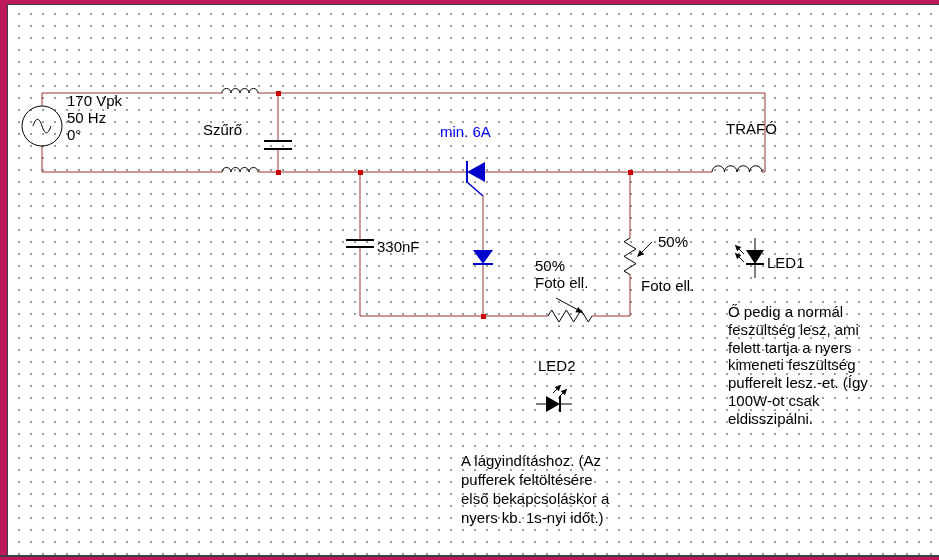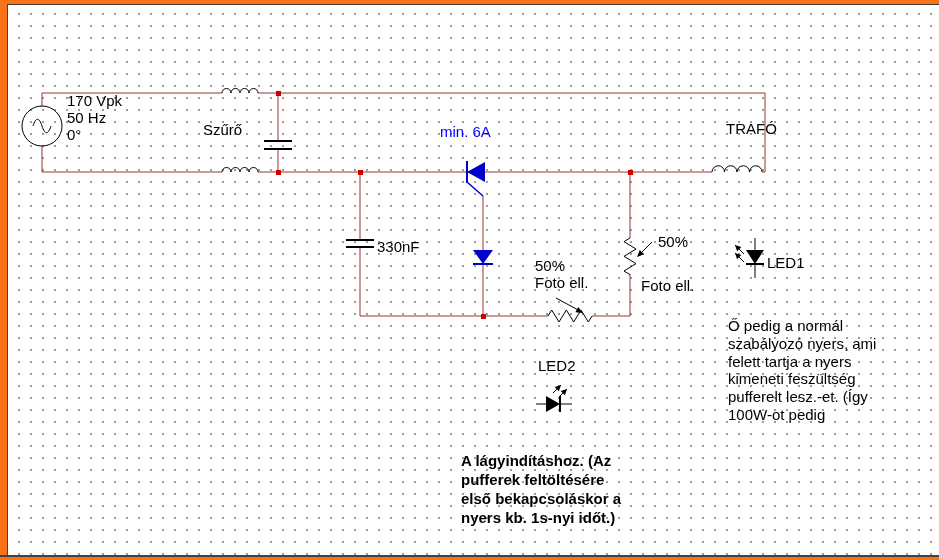--- a/index.html
+++ b/index.html
@@ -1,33 +1,33 @@
 <!DOCTYPE html>
 <html><head>
 <meta charset="utf-8">
 <style>
   html,body{margin:0;padding:0;background:#fff;}
-  .canvas{position:relative;width:939px;height:560px;background:#f97316;overflow:hidden;
+  .canvas{position:relative;width:939px;height:560px;background:#be185d;overflow:hidden;
           font-family:"Liberation Sans", sans-serif;}
   .grid{position:absolute;left:8px;top:5px;width:931px;height:550px;background-color:#fff;
         background-image:radial-gradient(circle,#9b9b9b 1px,transparent 1.3px);
         background-size:12px 12px;background-position:5px 3px;}
   .border-top{position:absolute;left:7px;top:4px;width:932px;height:1px;background:#404040;}
   .border-left{position:absolute;left:7px;top:4px;width:1px;height:551px;background:#404040;}
   .border-bottom{position:absolute;left:0;top:555px;width:939px;height:2px;background:#404040;}
   svg.schem{position:absolute;left:0;top:0;}
   svg text{font-family:"Liberation Sans", sans-serif;font-size:15px;fill:#000;}
   svg text.blue{fill:#0000ff;}
   .wire{stroke:#993333;stroke-width:1;fill:none;}
   .comp{stroke:#000;stroke-width:1;fill:none;}
   .plate{stroke:#000;stroke-width:2;fill:none;}
   .bluecomp{stroke:#0000cc;fill:none;}
   .note{position:absolute;color:#000;font-size:15px;white-space:nowrap;}
-  .note-right{left:728px;top:317px;line-height:17.8px;}
-  .note-bottom{left:461px;top:451px;line-height:19px;font-weight:bold;}
+  .note-right{left:728px;top:303px;line-height:17.8px;}
+  .note-bottom{left:461px;top:451px;line-height:19px;}
 </style>
 </head>
 <body>
 
 <div class="canvas">
   <div class="grid"></div>
   <div class="border-top"></div>
   <div class="border-left"></div>
   <div class="border-bottom"></div>
 
@@ -111,25 +111,26 @@
       <path class="plate" d="M560 396 V412"></path>
       <path class="comp" d="M553 393 L561 385 M559 397 L567 389"></path>
       <polygon points="561,385 558.9,391.3 554.7,387.1" fill="#000"></polygon>
       <polygon points="567,389 564.9,395.3 560.7,391.1" fill="#000"></polygon>
     </g>
     <text x="538" y="371">LED2</text>
   </svg>
 
   <div class="note note-right">
     <div>Ő pedig a normál</div>
-    <div>szabályozó nyers, ami</div>
+    <div>feszültség lesz, ami</div>
     <div>felett tartja a nyers</div>
     <div>kimeneti feszültség</div>
     <div>pufferelt lesz.-et. (Így</div>
-    <div>100W-ot pedig</div>
+    <div>100W-ot csak</div>
+    <div>eldisszipálni.</div>
   </div>
 
   <div class="note note-bottom">
     <div>A lágyindításhoz. (Az</div>
     <div>pufferek feltöltésére</div>
     <div>első bekapcsoláskor a</div>
     <div>nyers kb. 1s-nyi időt.)</div>
   </div>
 </div>
 

